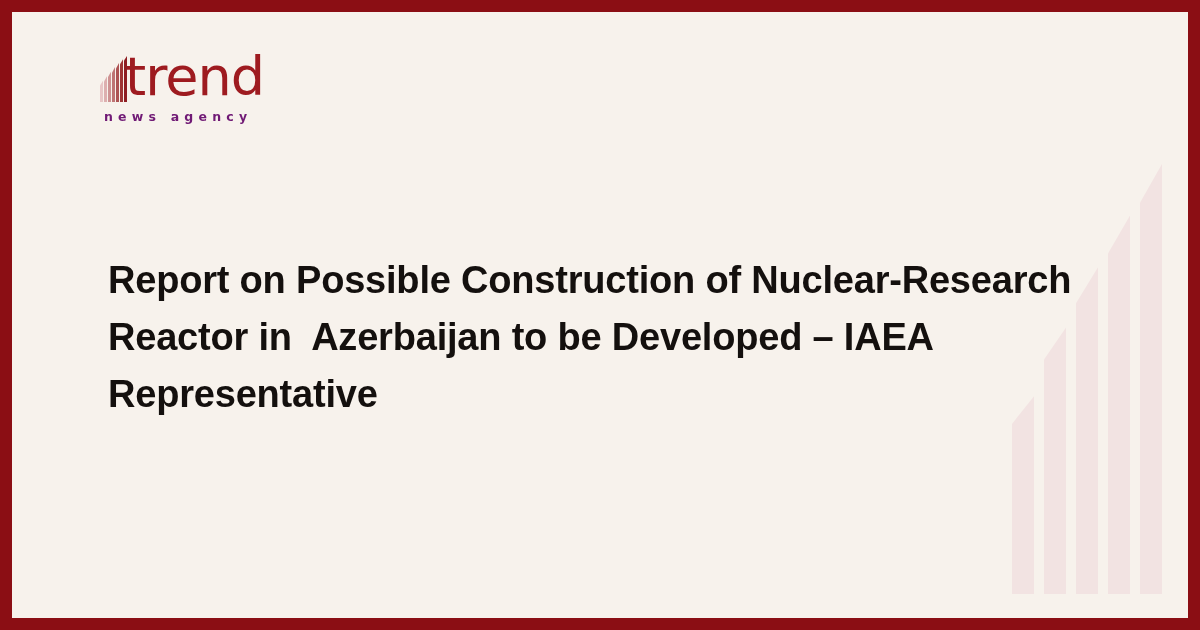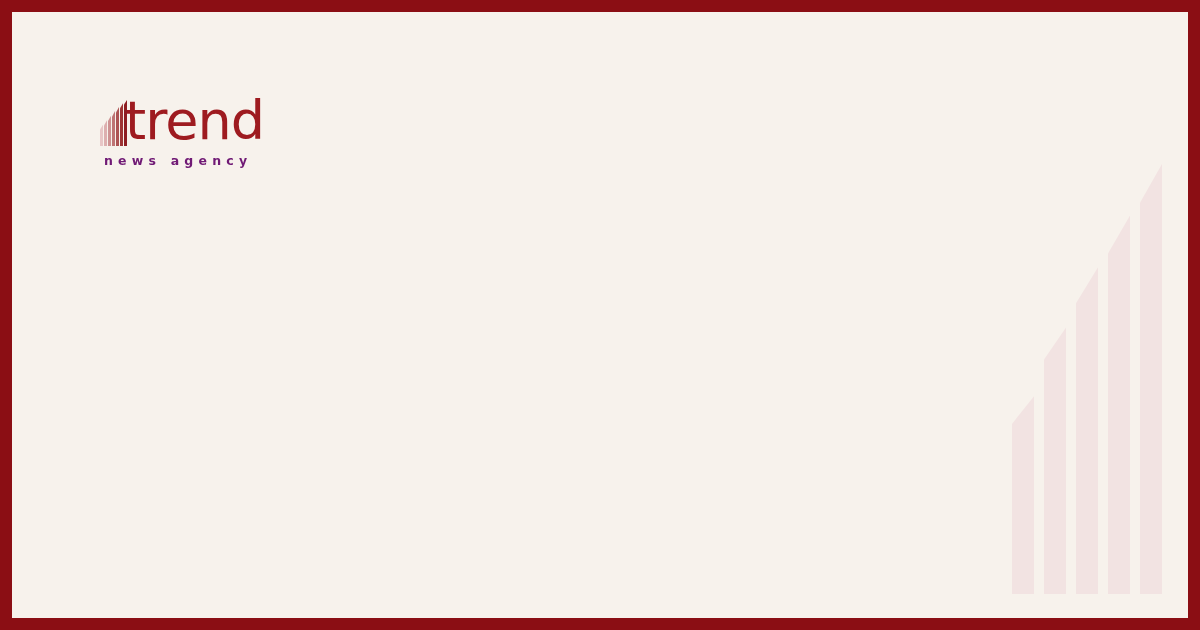--- a/index.html
+++ b/index.html
@@ -61,21 +61,20 @@
     position: absolute;
     left: 88px;
     top: 38px;
     width: 180px;
   }
 
   .logo-mark-row {
     display: flex;
     align-items: flex-end;
     height: 52px;
-    margin-top: 44px;
   }
 
   .logo-bars {
     display: flex;
     align-items: flex-end;
     height: 46px;
     gap: 1px;
     margin-right: 1px;
   }
   .logo-bars .lbar {
@@ -148,15 +147,16 @@
           <span class="lbar l4"></span>
           <span class="lbar l5"></span>
           <span class="lbar l6"></span>
           <span class="lbar l7"></span>
         </span>
         <span class="logo-word">trend</span>
       </div>
       <div class="logo-sub">news agency</div>
     </div>
 
+    <h1 class="headline">Report on Possible Construction of Nuclear-Research Reactor in  Azerbaijan to be Developed – IAEA Representative</h1>
 
   </div>
 </div>
 
 </body></html>

